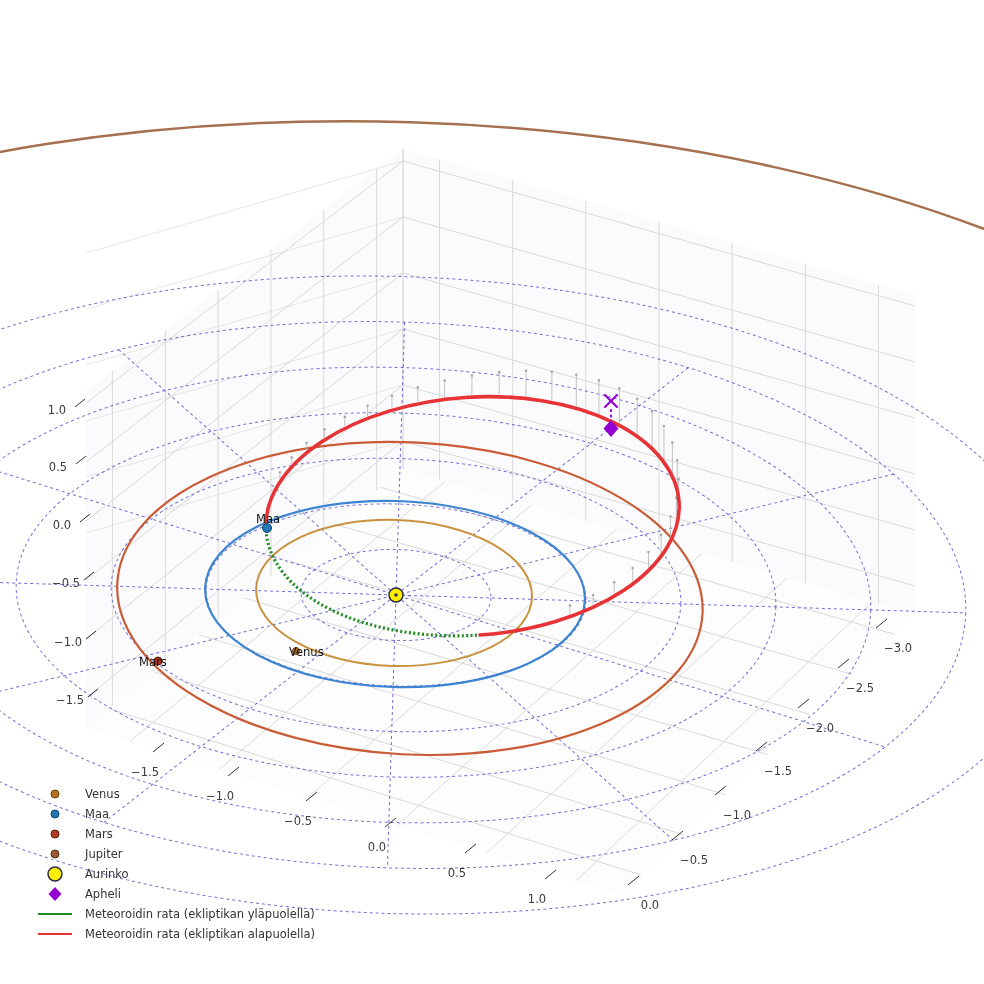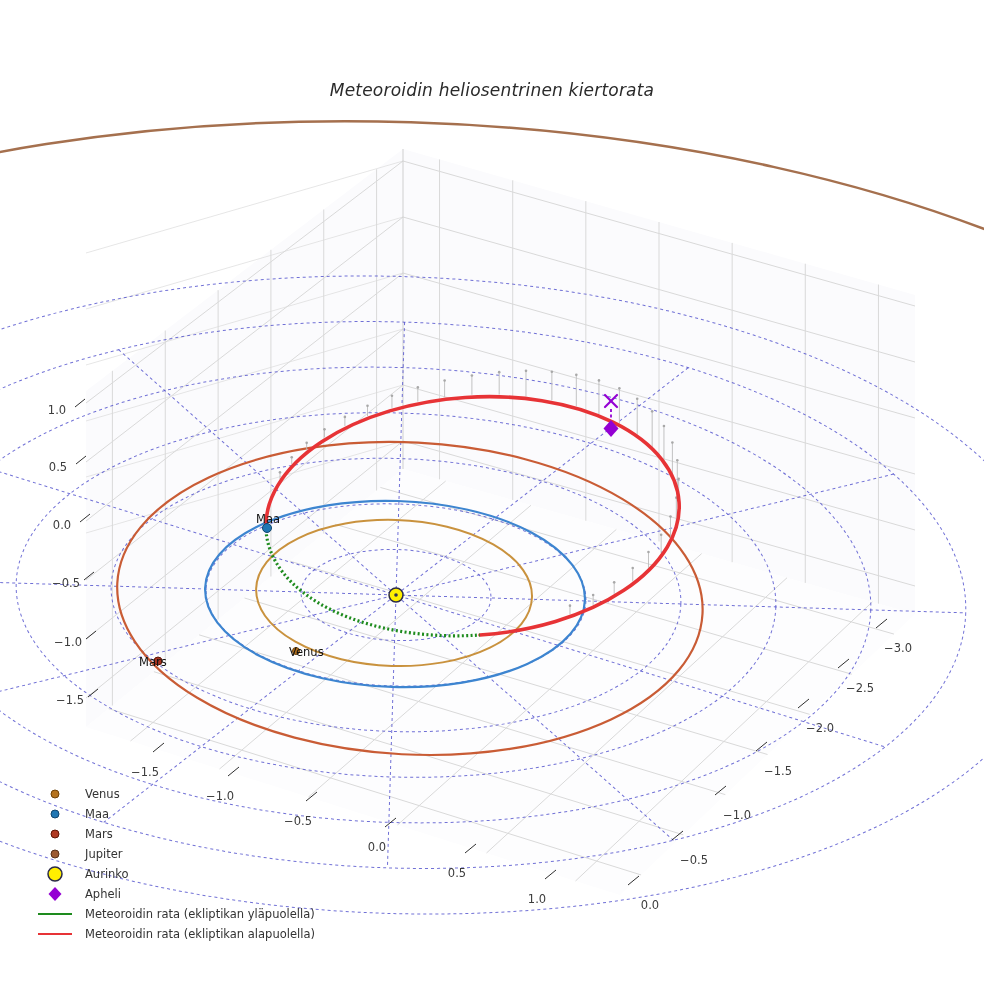--- a/index.html
+++ b/index.html
@@ -6,21 +6,20 @@
   #stage{position:relative;width:984px;height:984px;background:#ffffff;overflow:hidden;
          font-family:"DejaVu Sans","Liberation Sans",sans-serif;}
   #chart-title{position:absolute;top:80px;left:0;right:0;text-align:center;
                font-size:17px;font-style:italic;color:#2a2a2a;letter-spacing:.2px;}
   svg text{font-family:"DejaVu Sans","Liberation Sans",sans-serif;}
 </style>
 </head>
 <body>
 
 <div id="stage">
-  <div id="chart-title">Meteoroidin heliosentrinen kiertorata</div>
   <svg id="plot" width="984" height="984" viewBox="0 0 984 984">
       <g>
         <polygon points="86,391 403,149 403,469 86,727" fill="#fbfbfd" stroke="none"></polygon>
         <polygon points="403,149 915,295 915,614 403,469" fill="#fbfbfd" stroke="none"></polygon>
         <polygon points="403,469 915,614 620,895 86,727" fill="#fdfdfe" stroke="none"></polygon>
       </g>
       <g>
         <line x1="86" y1="403" x2="403" y2="161" stroke="#d9d9d9" stroke-width="1"></line>
         <line x1="403" y1="161" x2="915" y2="306" stroke="#d9d9d9" stroke-width="1"></line>
         <line x1="86" y1="253" x2="403" y2="161" stroke="#d9d9d9" stroke-width="1" opacity="0.65"></line>

